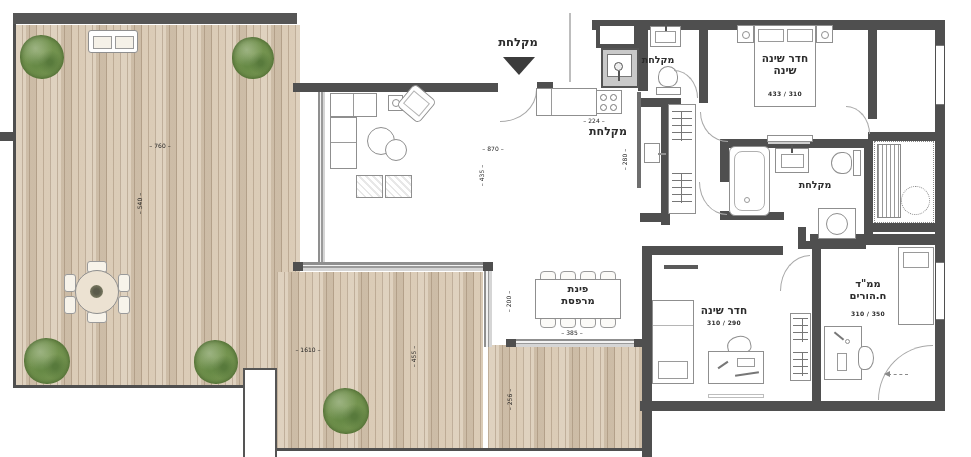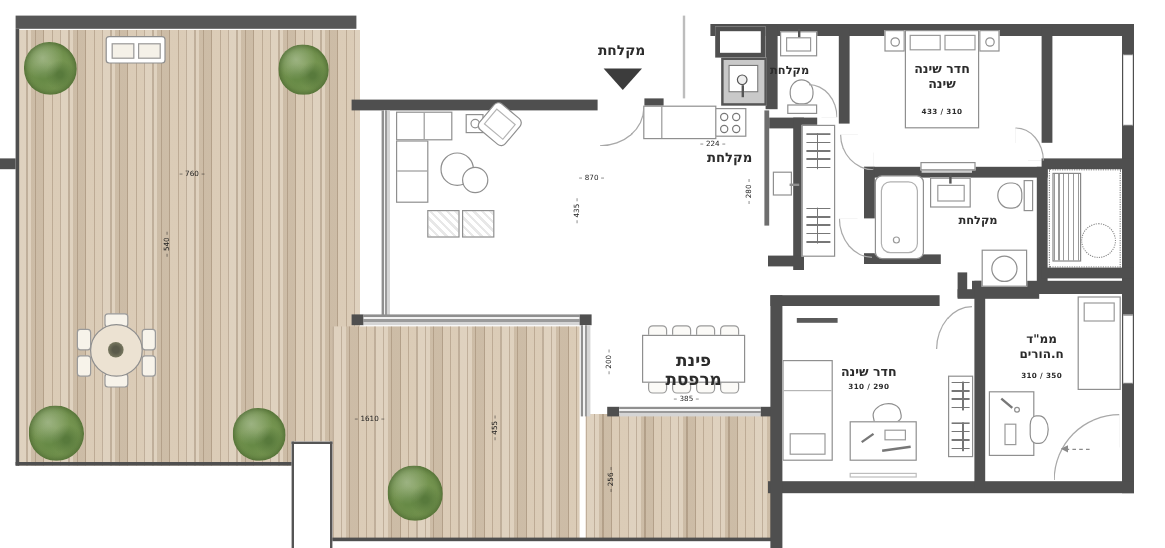--- a/index.html
+++ b/index.html
@@ -239,21 +239,21 @@
 
   <div class="dchair" style="left:540px;top:271px;width:16px;height:10px;"></div>
   <div class="dchair" style="left:560px;top:271px;width:16px;height:10px;"></div>
   <div class="dchair" style="left:580px;top:271px;width:16px;height:10px;"></div>
   <div class="dchair" style="left:600px;top:271px;width:16px;height:10px;"></div>
   <div class="dchair" style="left:540px;top:318px;width:16px;height:10px;border-radius:2px 2px 4px 4px;"></div>
   <div class="dchair" style="left:560px;top:318px;width:16px;height:10px;border-radius:2px 2px 4px 4px;"></div>
   <div class="dchair" style="left:580px;top:318px;width:16px;height:10px;border-radius:2px 2px 4px 4px;"></div>
   <div class="dchair" style="left:600px;top:318px;width:16px;height:10px;border-radius:2px 2px 4px 4px;"></div>
   <div class="furn" style="left:535px;top:279px;width:86px;height:40px;"></div>
-  <div class="heb" style="left:548px;top:293px;width:60px;font-size:14px;font-weight:bold;">
+  <div class="heb" style="left:548px;top:283px;width:60px;font-size:10px;font-weight:bold;">
     <div>פינת</div>
     <div>מרפסת</div>
   </div>
   <div class="dimh" style="left:552px;top:329px;width:40px;">385</div>
 
   <div class="abs" style="left:664px;top:265px;width:34px;height:4px;background:#5a5a5a;"></div>
   <div class="arc" style="left:780px;top:255px;width:30px;height:36px;border-right:none;border-bottom:none;border-radius:100% 0 0 0;"></div>
   <div class="furn" style="left:652px;top:300px;width:42px;height:84px;">
     <div class="abs" style="left:5px;top:60px;width:30px;height:18px;border:1px solid #9a9a9a;"></div>
     <div class="abs" style="left:0;top:24px;width:40px;height:1px;background:#b5b5b5;"></div>

